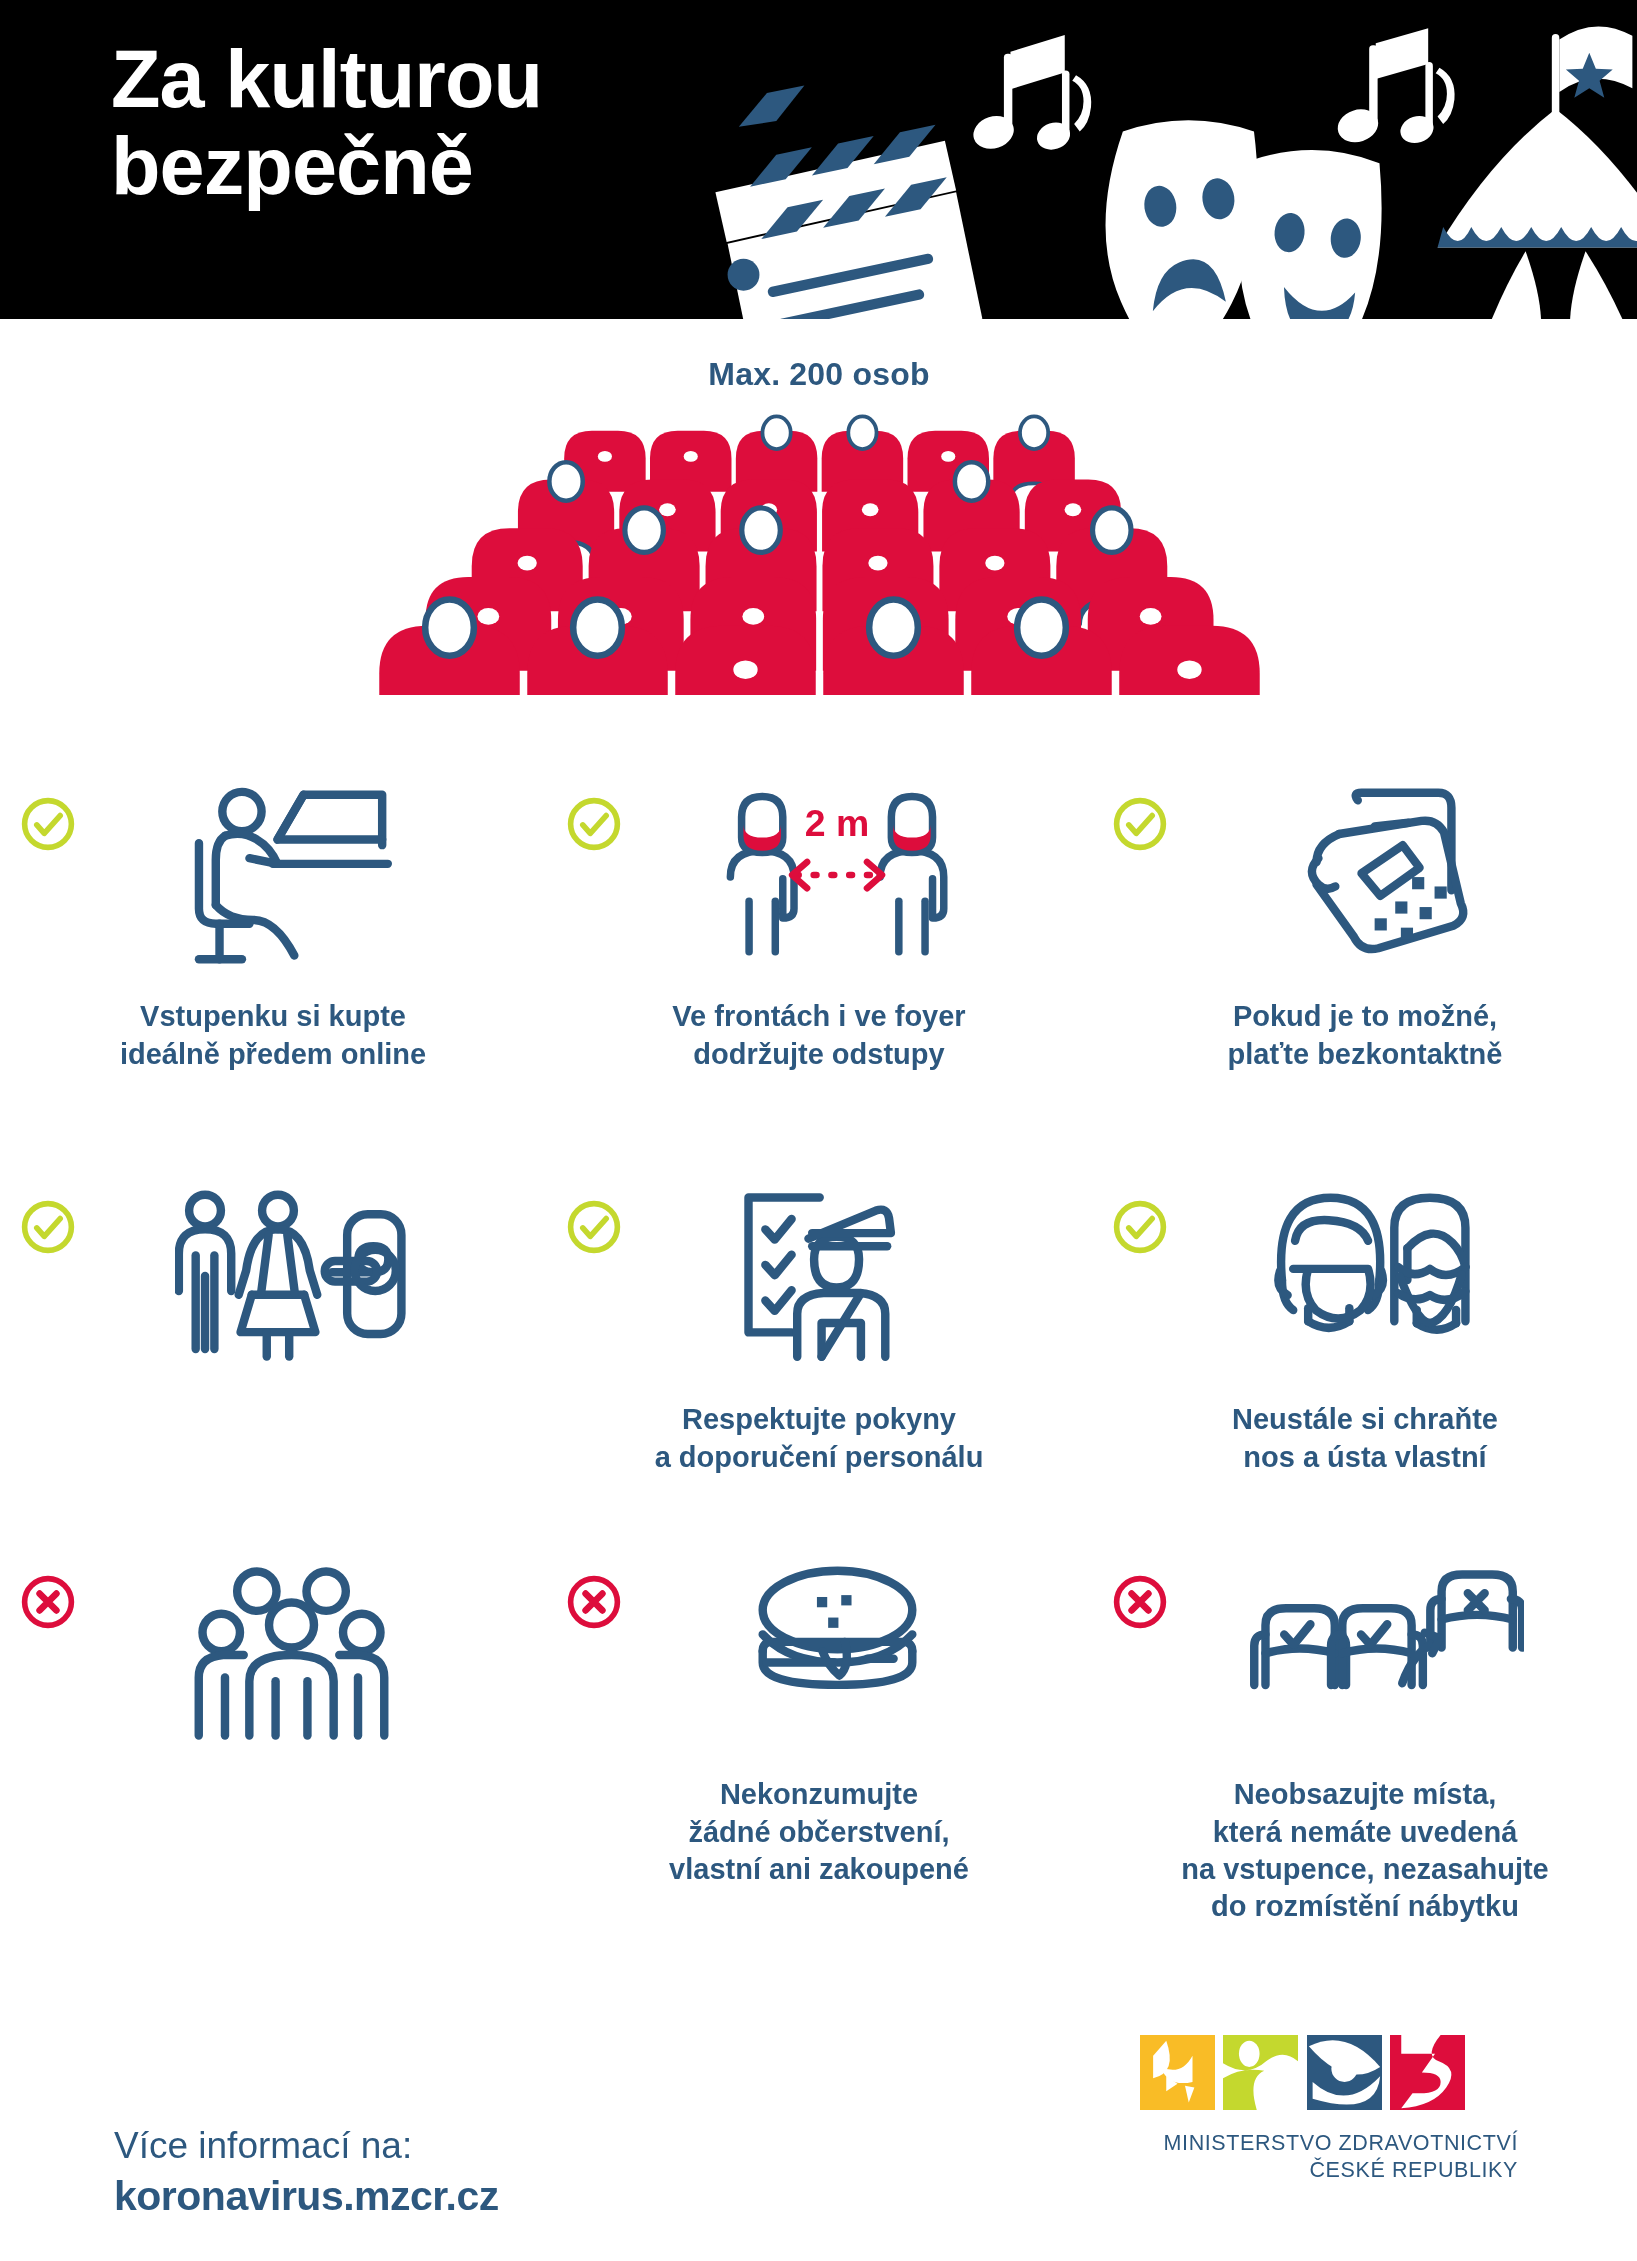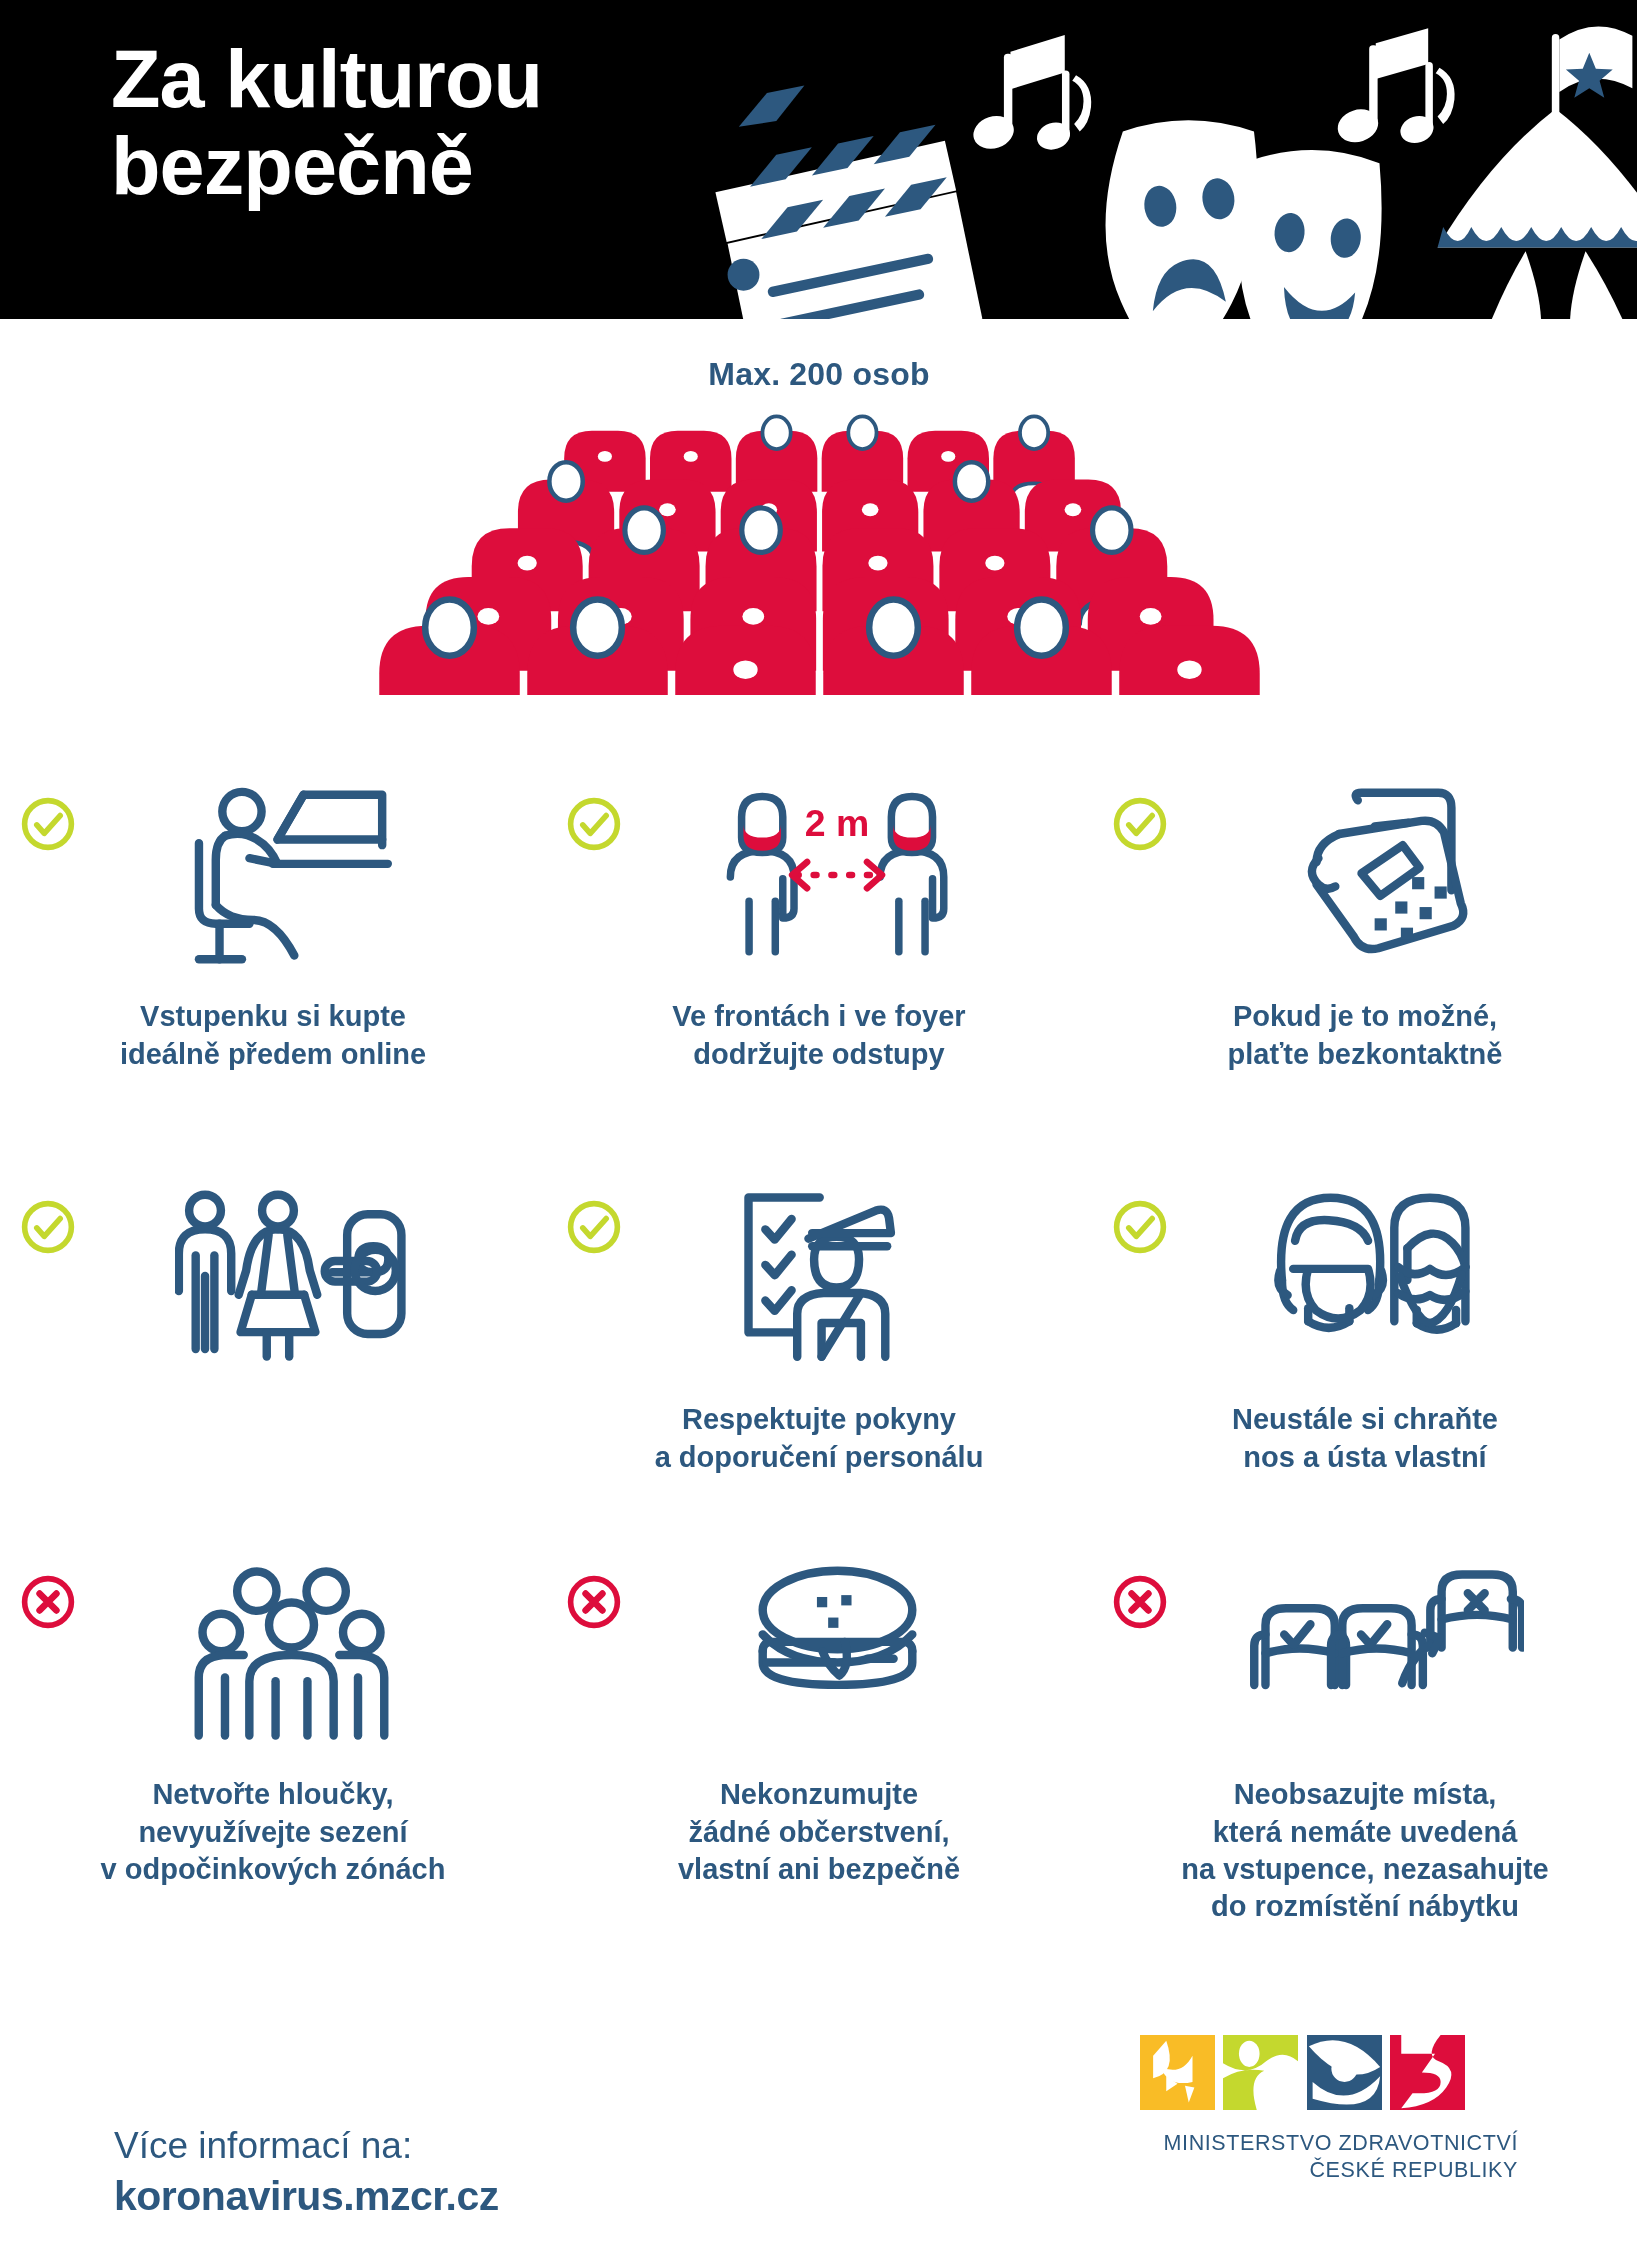--- a/index.html
+++ b/index.html
@@ -443,23 +443,20 @@
               <path d="M6 182 L6 120 q0 -22 26 -24 L54 96"></path>
               <path d="M34 120 L34 182"></path>
               <path d="M204 182 L204 120 q0 -22 -26 -24 L156 96"></path>
               <path d="M176 120 L176 182"></path>
               <path d="M60 182 L60 124 q0 -28 45 -28 q45 0 45 28 L150 182"></path>
               <path d="M88 124 L88 182"></path>
               <path d="M122 124 L122 182"></path>
             </g>
           </svg>
         </div>
-        <div class="cell-text">Netvořte hloučky,
-nevyužívejte sezení
-v odpočinkových zónách</div>
       </div>
 
       <div class="cell">
         <svg class="badge" viewBox="0 0 62 62">
           <circle cx="31" cy="31" r="25" fill="none" stroke="#dd0d3c" stroke-width="6"></circle>
           <path d="M22 22 L40 40 M40 22 L22 40" fill="none" stroke="#dd0d3c" stroke-width="7" stroke-linecap="round"></path>
         </svg>
         <div class="icon-holder">
           <svg width="187" height="150" viewBox="0 0 200 160">
             <g fill="none" stroke="#2d587f" stroke-width="9" stroke-linecap="round" stroke-linejoin="round">
@@ -473,21 +470,21 @@
             </g>
             <g fill="#2d587f">
               <rect x="78" y="34" width="11" height="11"></rect>
               <rect x="104" y="32" width="11" height="11"></rect>
               <rect x="90" y="56" width="11" height="11"></rect>
             </g>
           </svg>
         </div>
         <div class="cell-text">Nekonzumujte
 žádné občerstvení,
-vlastní ani bezpečně</div>
+vlastní ani zakoupené</div>
       </div>
 
       <div class="cell">
         <svg class="badge" viewBox="0 0 62 62">
           <circle cx="31" cy="31" r="25" fill="none" stroke="#dd0d3c" stroke-width="6"></circle>
           <path d="M22 22 L40 40 M40 22 L22 40" fill="none" stroke="#dd0d3c" stroke-width="7" stroke-linecap="round"></path>
         </svg>
         <div class="icon-holder">
           <svg width="281" height="169" viewBox="0 0 300 180">
             <g fill="none" stroke="#2d587f" stroke-width="9" stroke-linecap="round" stroke-linejoin="round">

